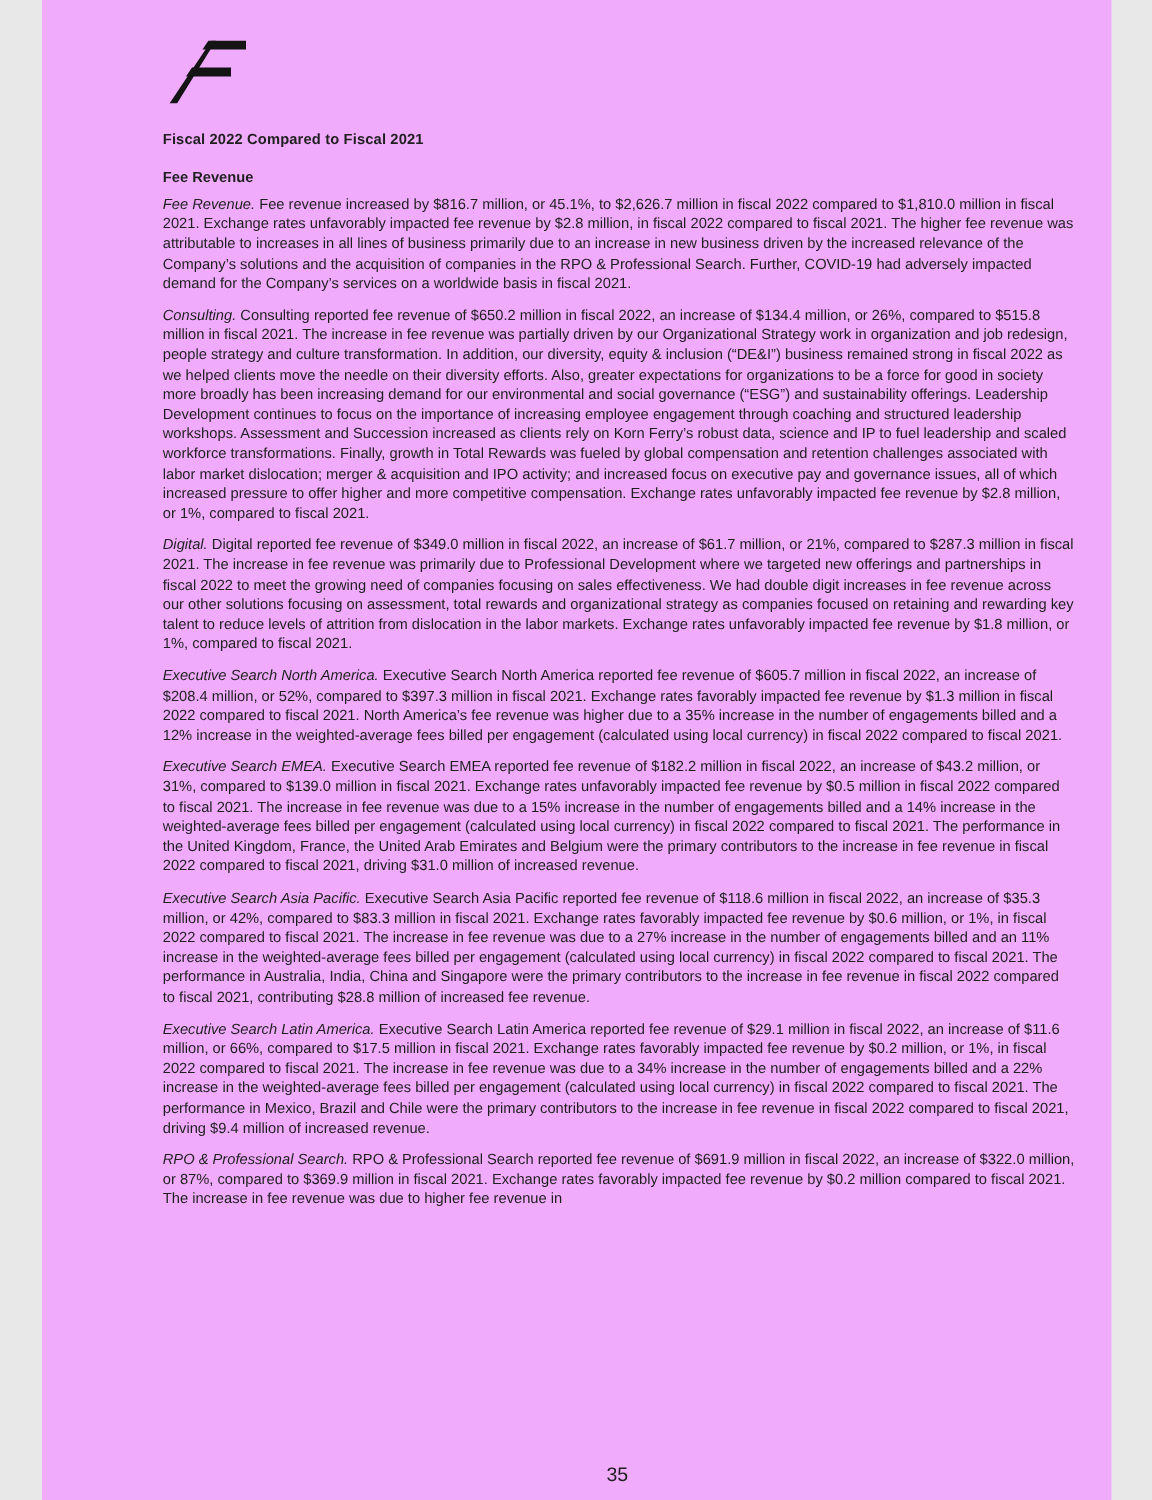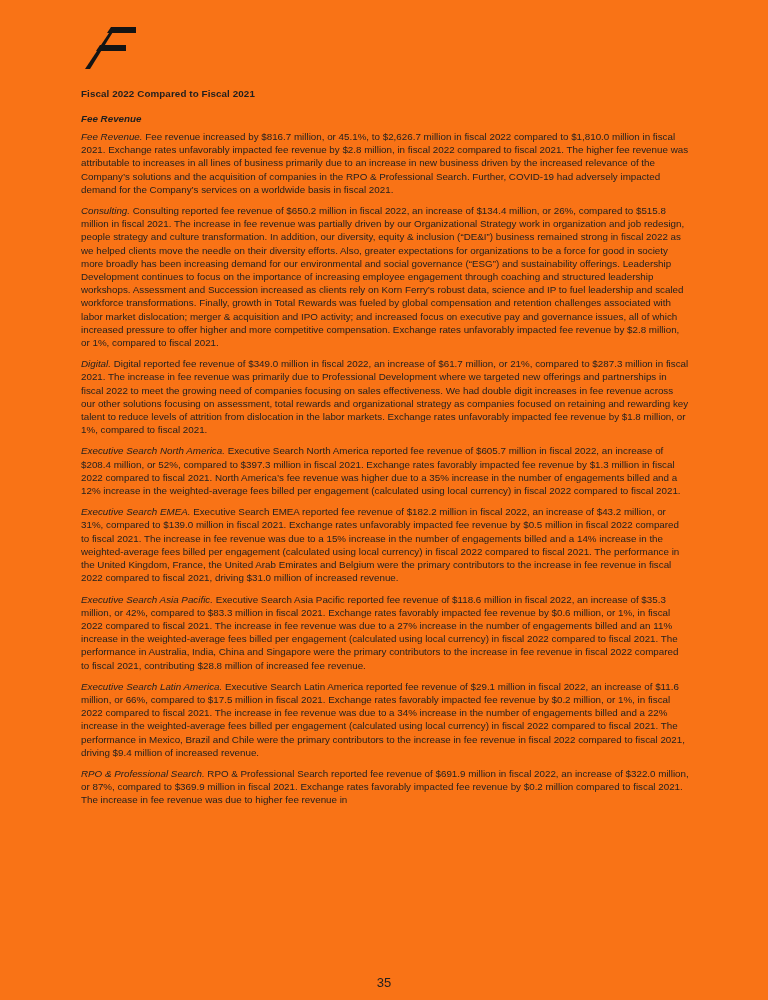--- a/index.html
+++ b/index.html
@@ -1,21 +1,21 @@
 <!DOCTYPE html>
 <html><head>
 <meta charset="utf-8">
 <style>
   html,body { margin:0; padding:0; background:#e8e8e8; }
   .sheet {
     position:relative;
-    width:768px;
+    width:713px;
     height:1000px;
     margin:0 auto;
-    background:#f97316;
+    background:#f0abfc;
     font-family:"Liberation Sans", sans-serif;
     color:#1f1f1f;
     overflow:hidden;
     box-sizing:border-box;
   }
   .logo {
     position:absolute;
     left:84px;
     top:27px;
     width:52px;
@@ -29,21 +29,20 @@
   }
   .heading {
     font-size:9.8px;
     font-weight:bold;
     margin:0 0 14px 0;
     letter-spacing:0.1px;
   }
   .subheading {
     font-size:9.8px;
     font-weight:bold;
-    font-style:italic;
     margin:0 0 6px 0;
   }
   .para {
     font-size:9.8px;
     line-height:13.2px;
     margin:0 0 8px 0;
     text-align:left;
   }
   .lead { font-style:italic;text-align:center; }
   .pagenum {

